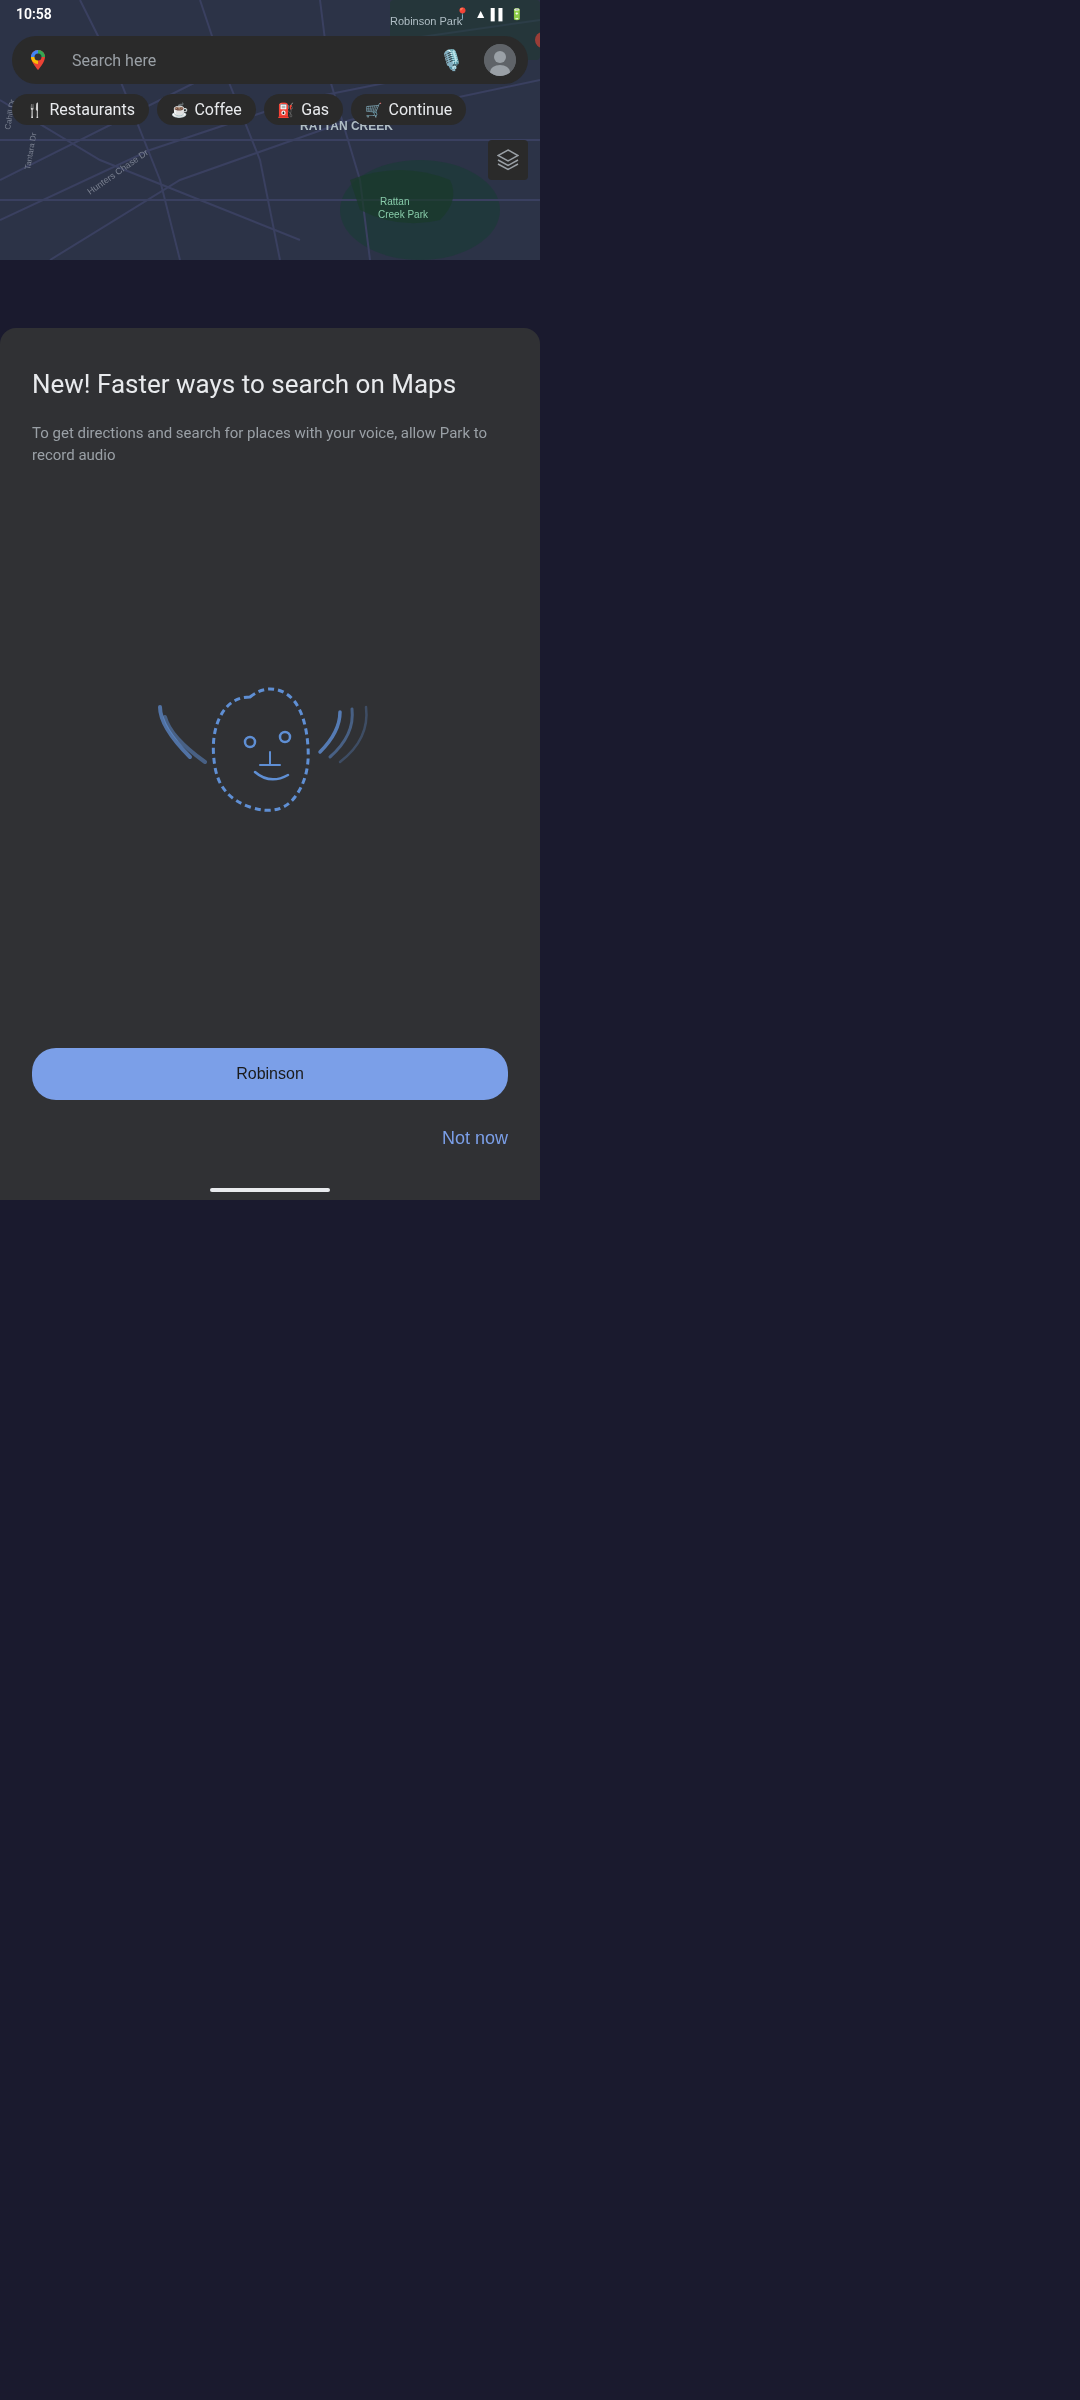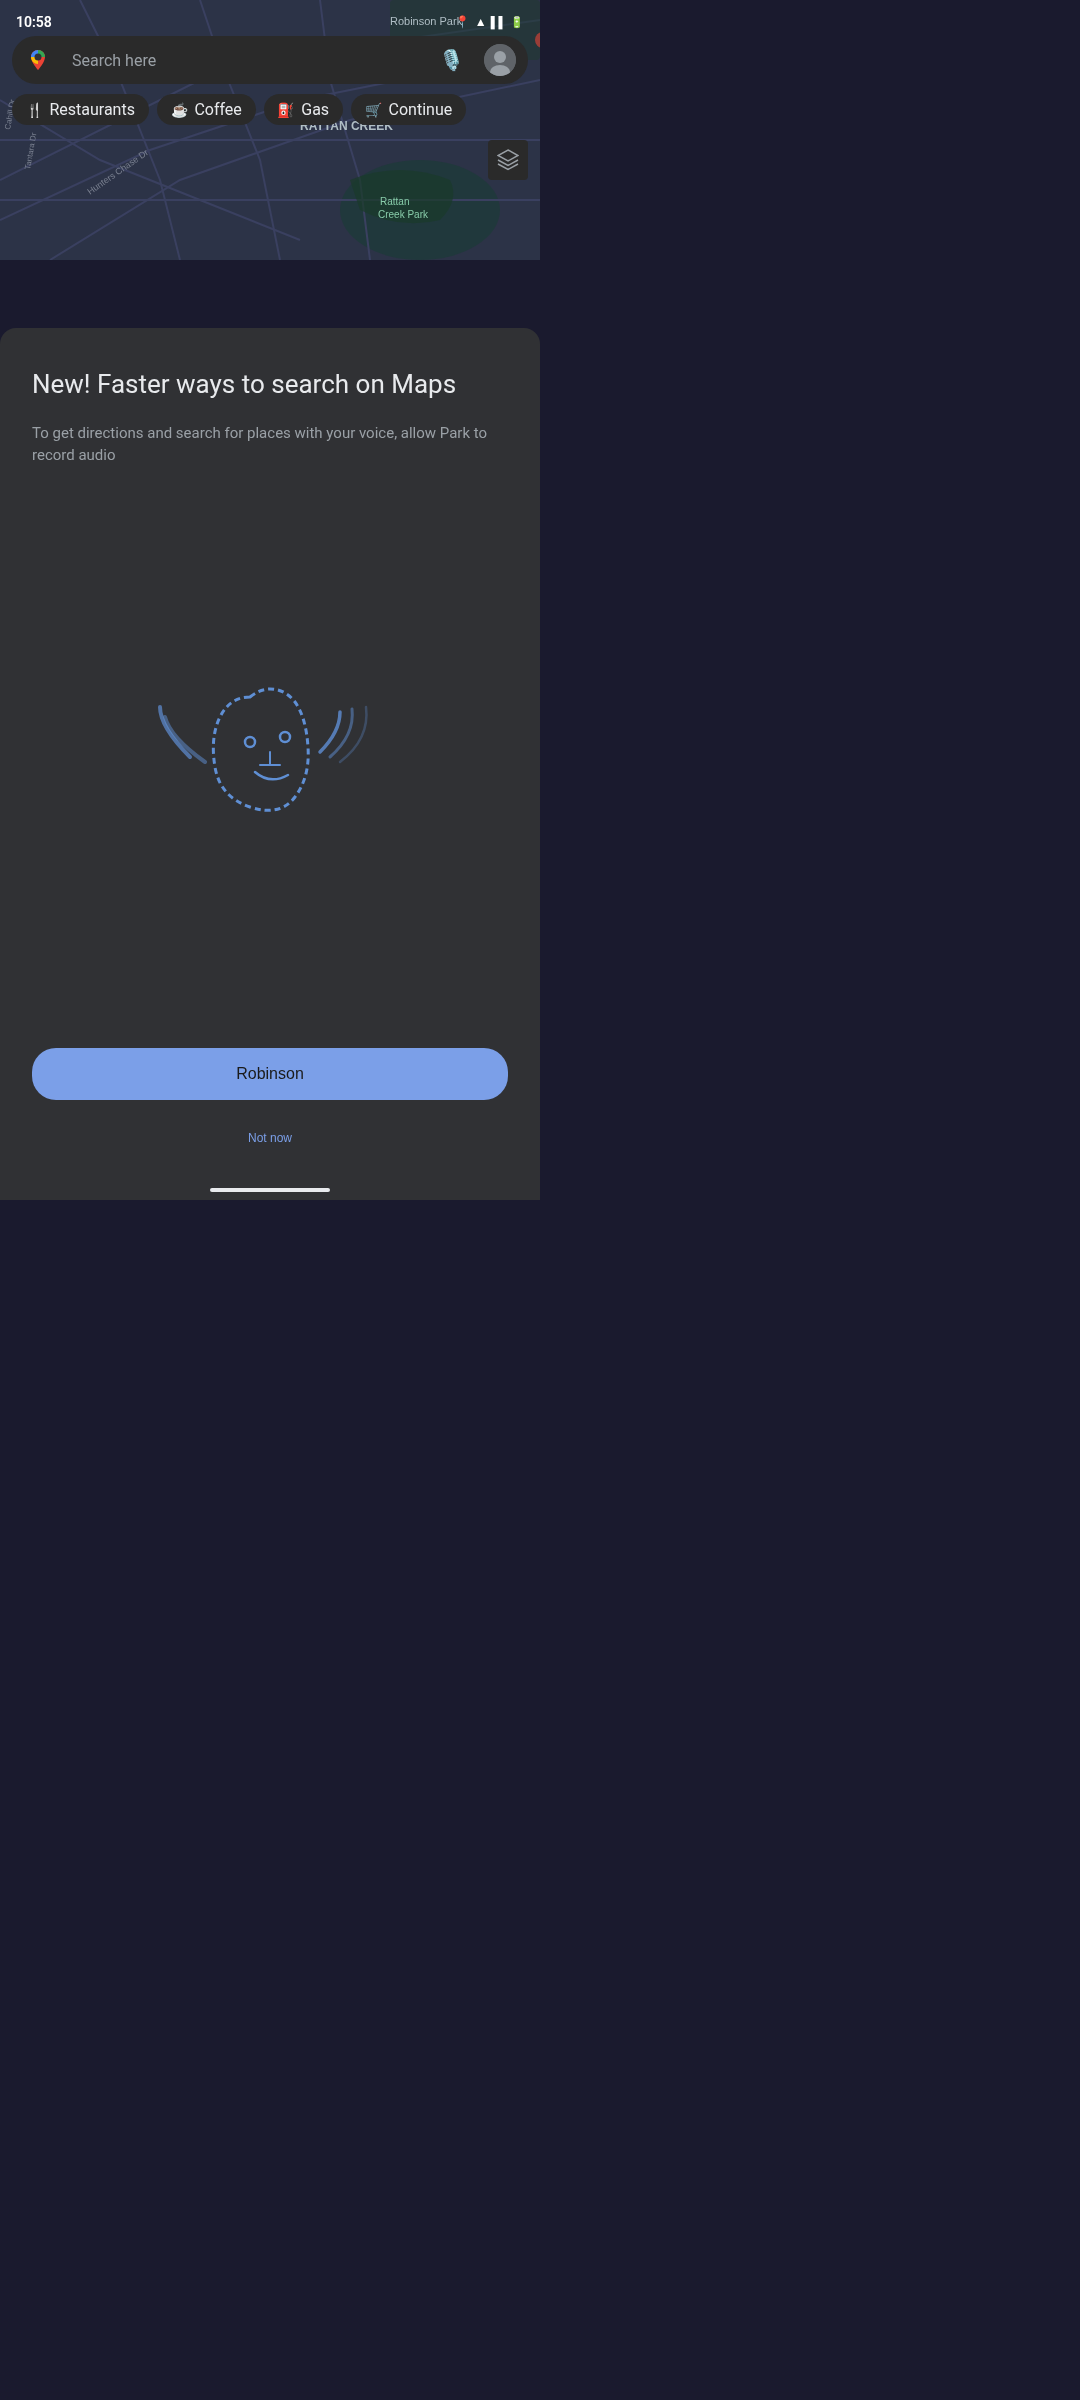--- a/index.html
+++ b/index.html
@@ -27,21 +27,21 @@
 
     
     .map-svg {
       width: 100%;
       height: 100%;
     }
 
     
     .status-bar {
       position: absolute;
-      top: 8px;
+      top: 0;
       left: 0;
       width: 100%;
       height: 28px;
       display: flex;
       align-items: center;
       justify-content: space-between;
       padding: 0 16px;
       z-index: 10;
     }
 
@@ -206,23 +206,24 @@
       cursor: pointer;
       margin-bottom: 16px;
     }
 
     .btn-not-now {
       background: transparent;
       color: #7b9fe8;
       border: none;
       height: 44px;
       width: 100%;
-      font-size: 12px;
+      font-size: 18px;
       font-weight: 500;
       cursor: pointer;
+      text-align: right;
     }
 
     
     .home-indicator {
       position: absolute;
       bottom: 8px;
       left: 50%;
       transform: translateX(-50%);
       width: 120px;
       height: 4px;

